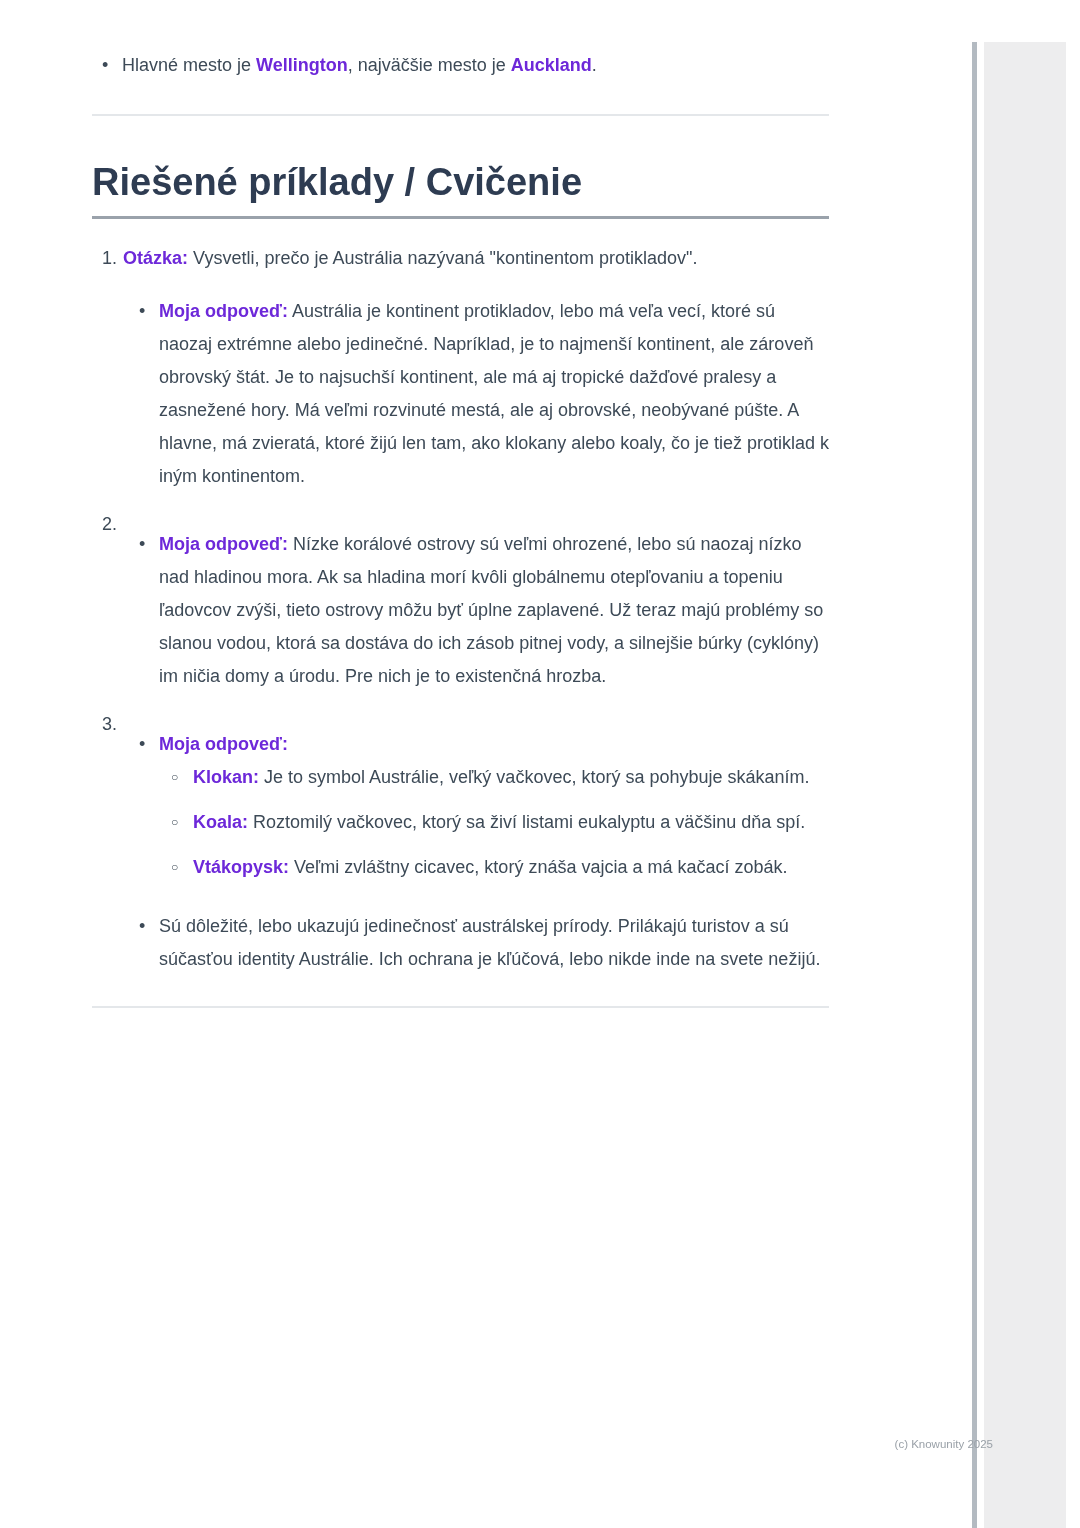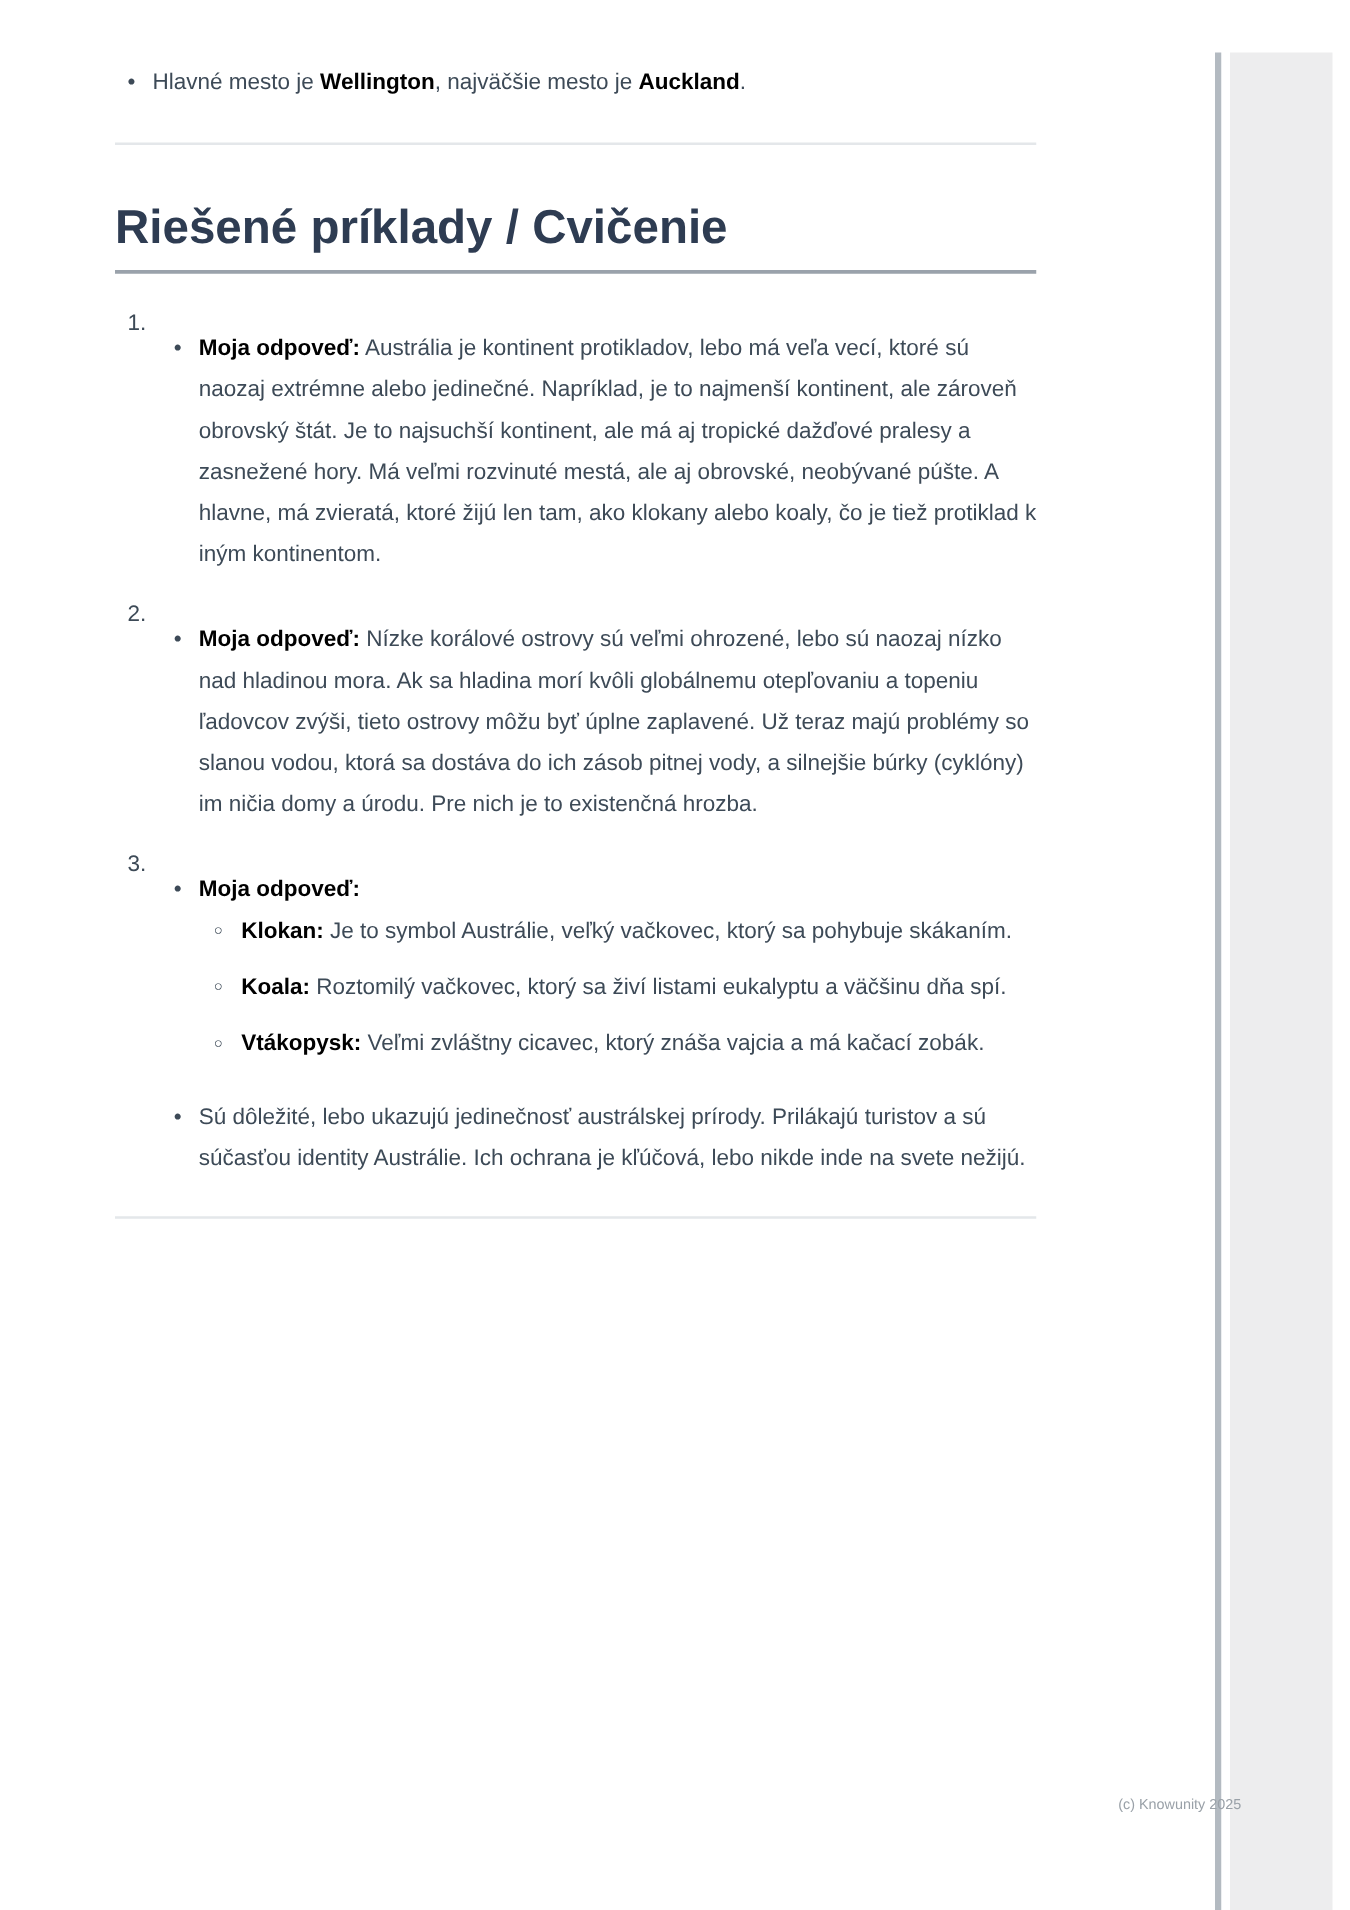--- a/index.html
+++ b/index.html
@@ -21,21 +21,21 @@
     position: absolute;
     left: 92px; top: 0;
     width: 737px;
     padding-top: 49px;
   }
   .row { display: flex; }
   .marker { flex: none; width: 20px; color: #3d4a57; }
   .marker.disc { font-size: 18px; }
   .marker.circle { font-size: 12px; width: 22px; }
   .fact-row { padding-left: 10px; }
-  b { font-weight: 700; color: #000000; }
+  b { font-weight: 700; color: #6d28d9; }
   .divider {
     height: 2px; background: #e4e7ea; border: none; margin-top: 32px;
   }
   .section-title {
     margin-top: 46px;
     font-size: 38px; line-height: 40px;
     font-weight: 700;
     color: #2e3c52;
   }
   .title-rule { height: 3px; background: #9aa2ab; border: none; margin-top: 14px; }
@@ -90,20 +90,21 @@
 
     <h1 class="section-title">Riešené príklady / Cvičenie</h1>
     <hr class="title-rule">
 
 
     <div class="questions">
 
       <div class="q-item">
         <span class="q-num">1.</span>
         <div class="q-body">
+          <p class="q-text"><b>Otázka:</b> <span>Vysvetli, prečo je Austrália nazývaná "kontinentom protikladov".</span></p>
           <div class="a-row">
             <span class="marker disc">•</span>
             <div class="a-body">
               <p><b>Moja odpoveď:</b> <span>Austrália je kontinent protikladov, lebo má veľa vecí, ktoré sú naozaj extrémne alebo jedinečné. Napríklad, je to najmenší kontinent, ale zároveň obrovský štát. Je to najsuchší kontinent, ale má aj tropické dažďové pralesy a zasnežené hory. Má veľmi rozvinuté mestá, ale aj obrovské, neobývané púšte. A hlavne, má zvieratá, ktoré žijú len tam, ako klokany alebo koaly, čo je tiež protiklad k iným kontinentom.</span></p>
             </div>
           </div>
         </div>
       </div>
 
       <div class="q-item">

